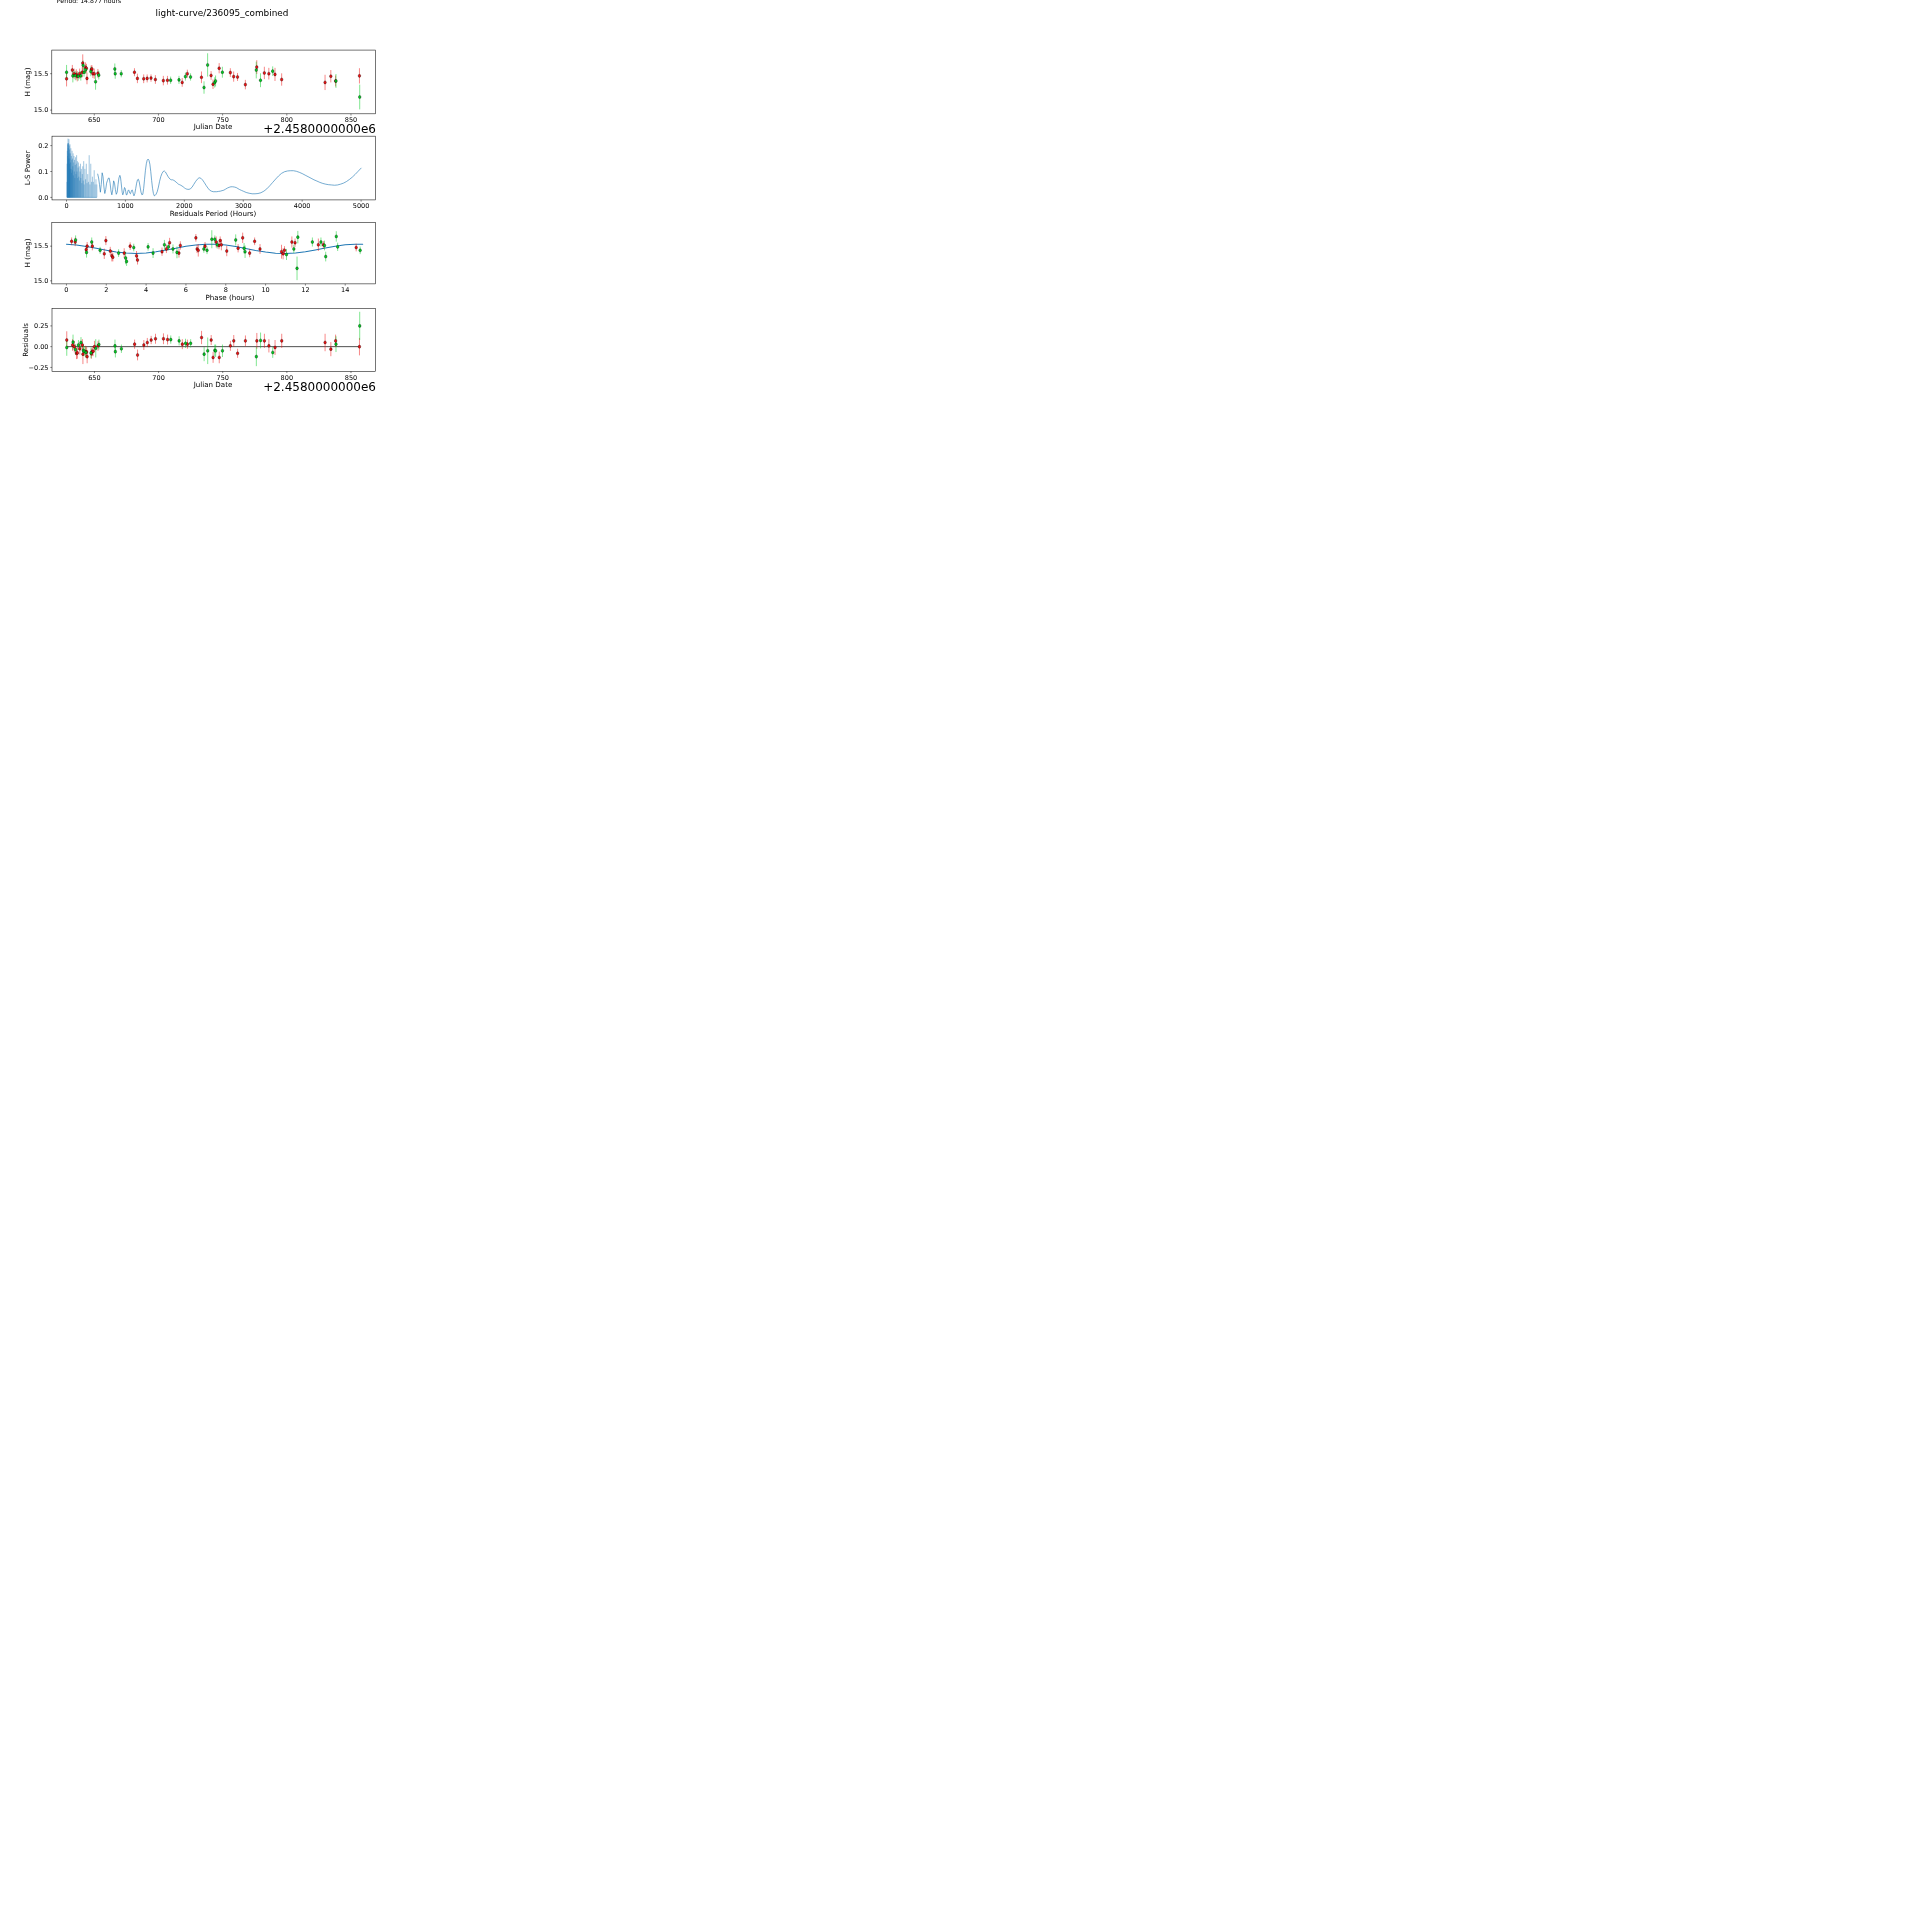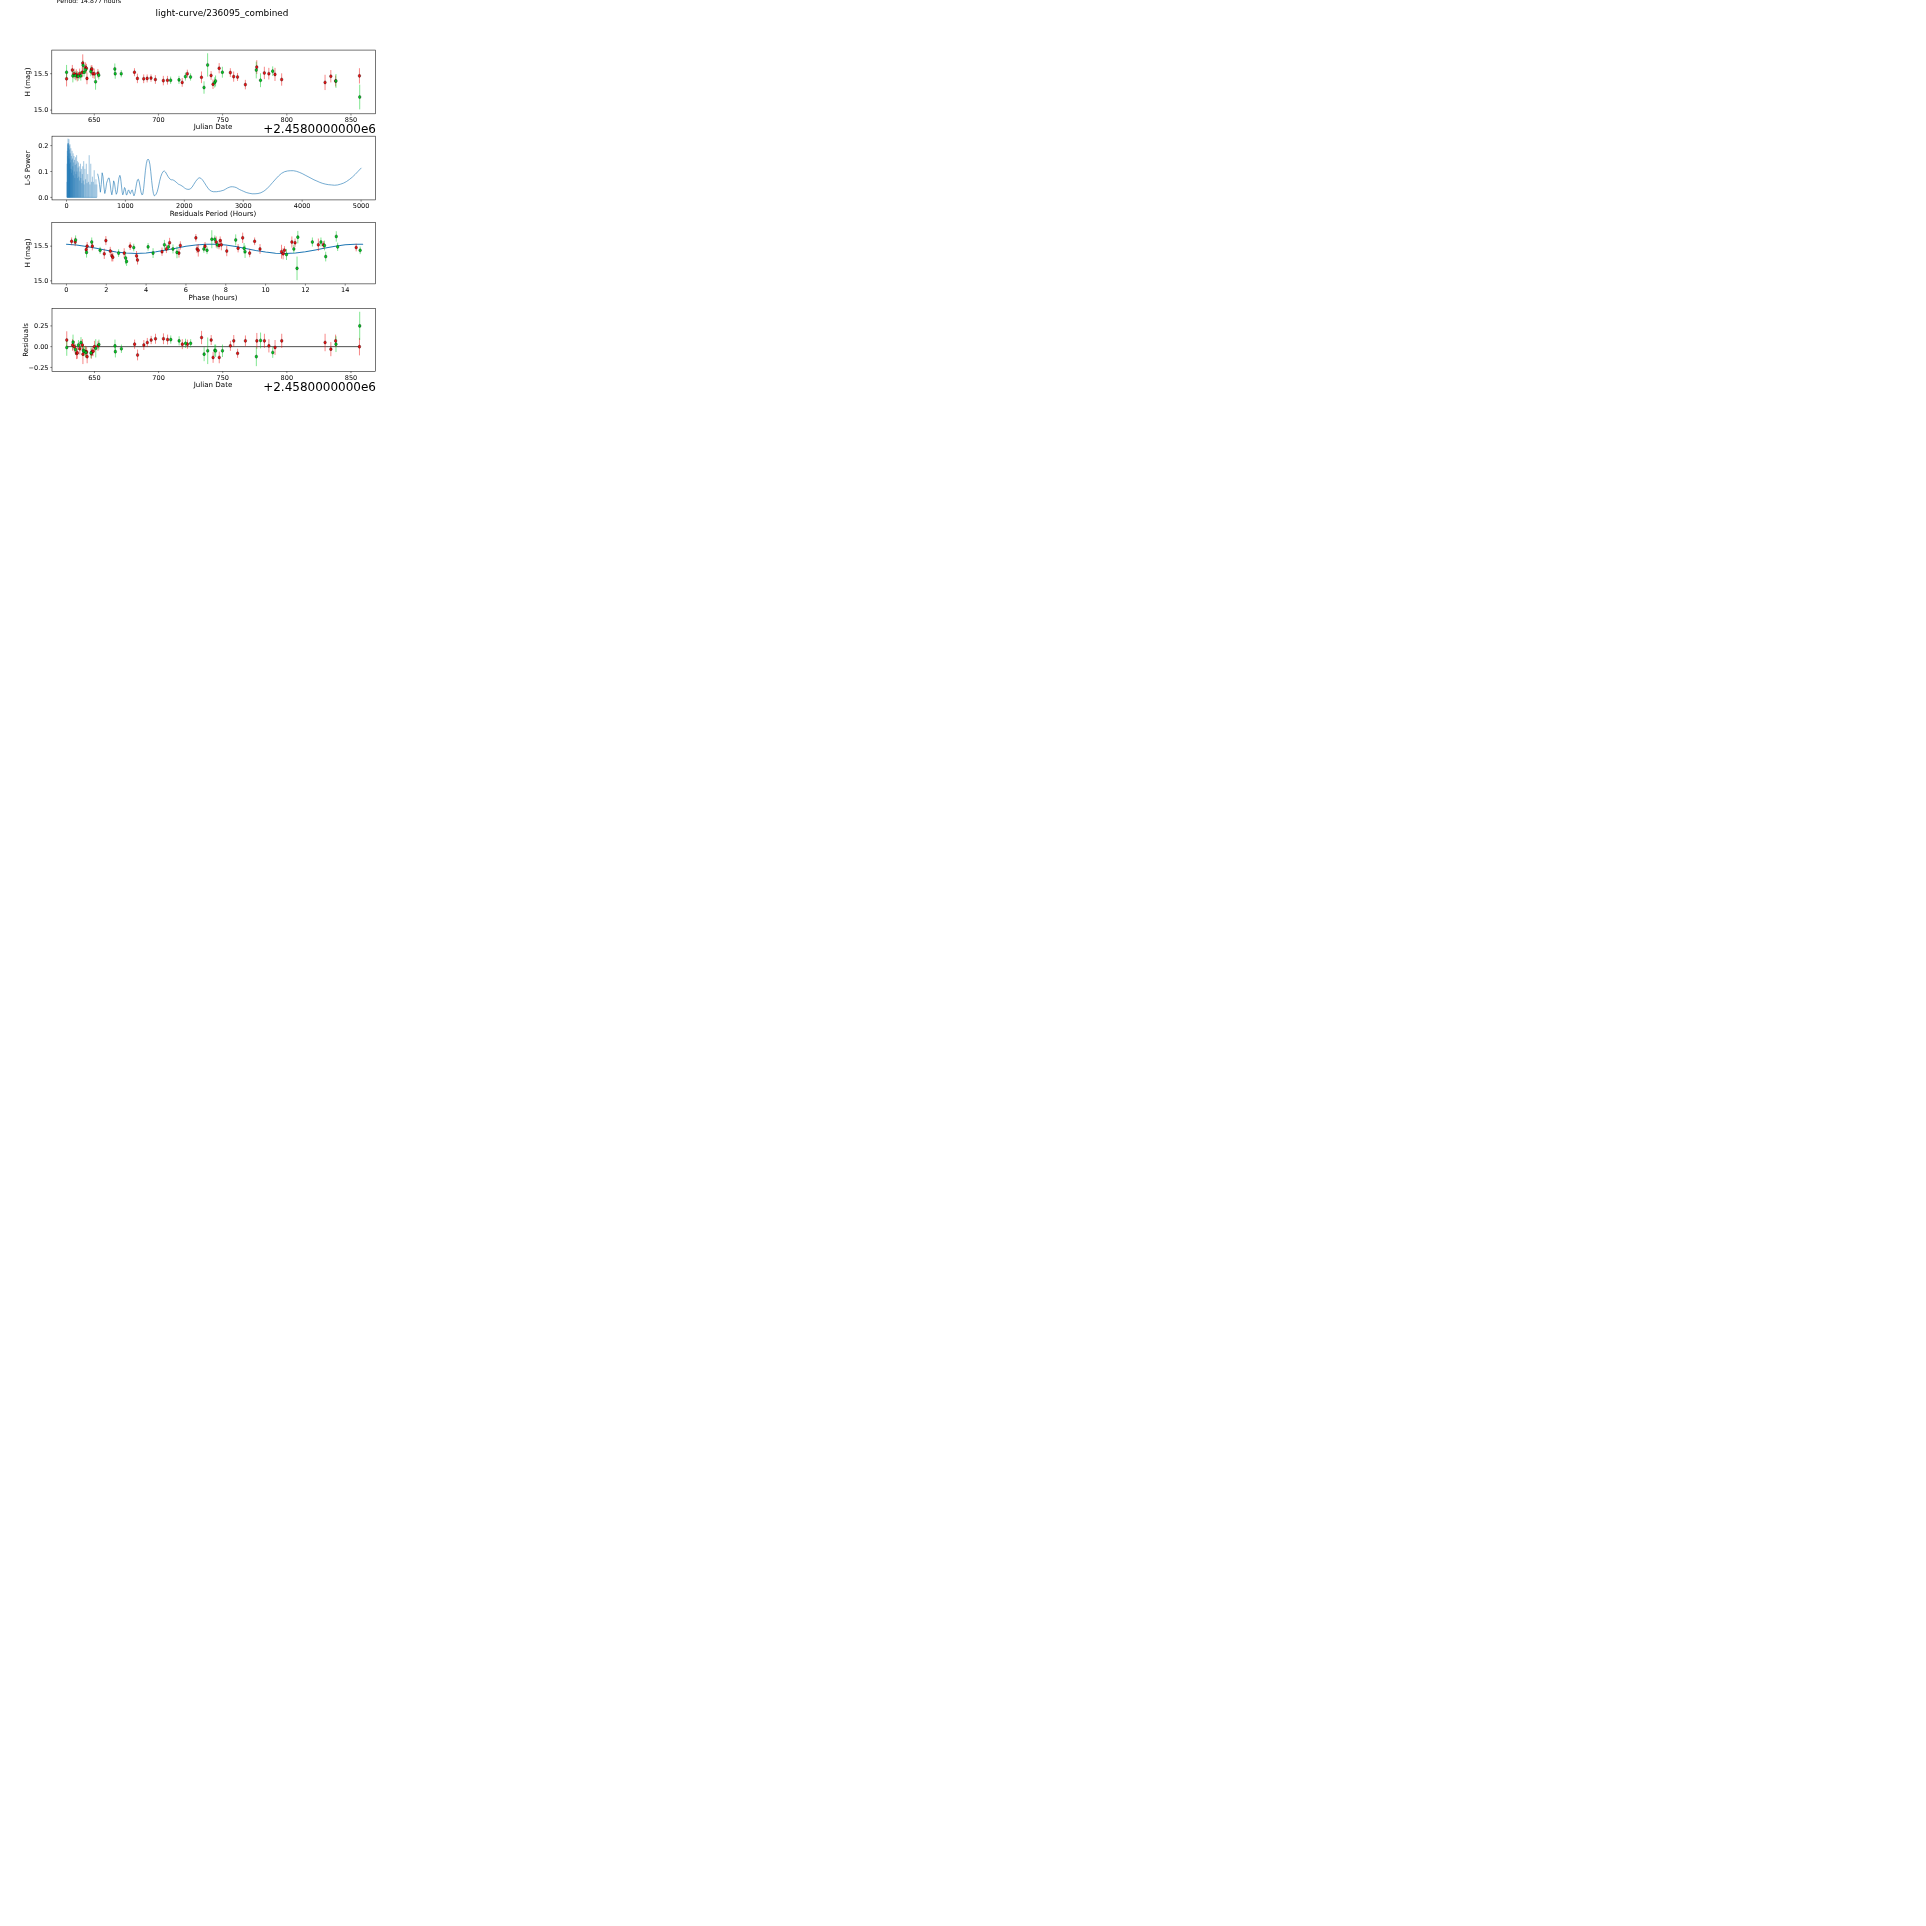--- a/index.html
+++ b/index.html
@@ -615,19 +615,19 @@
     </svg>
 
   <div class="ylabel" style="left:27px;top:82px;">H (mag)</div>
   <div class="xlabel" style="left:213px;top:122px;">Julian Date</div>
   <div class="offset-text" style="left:376px;top:122px;">+2.4580000000e6</div>
 
   <div class="ylabel" style="left:27px;top:168px;">L-S Power</div>
   <div class="xlabel" style="left:213px;top:209px;">Residuals Period (Hours)</div>
 
   <div class="ylabel" style="left:27px;top:253px;">H (mag)</div>
-  <div class="xlabel" style="left:213px;top:293px;">Phase (hours)</div>
+  <div class="xlabel" style="left:230px;top:293px;">Phase (hours)</div>
 
   <div class="ylabel" style="left:25.4px;top:340px;">Residuals</div>
   <div class="xlabel" style="left:213px;top:380px;">Julian Date</div>
   <div class="offset-text" style="left:376px;top:380px;">+2.4580000000e6</div>
 </div>
 
 
 </body></html>

